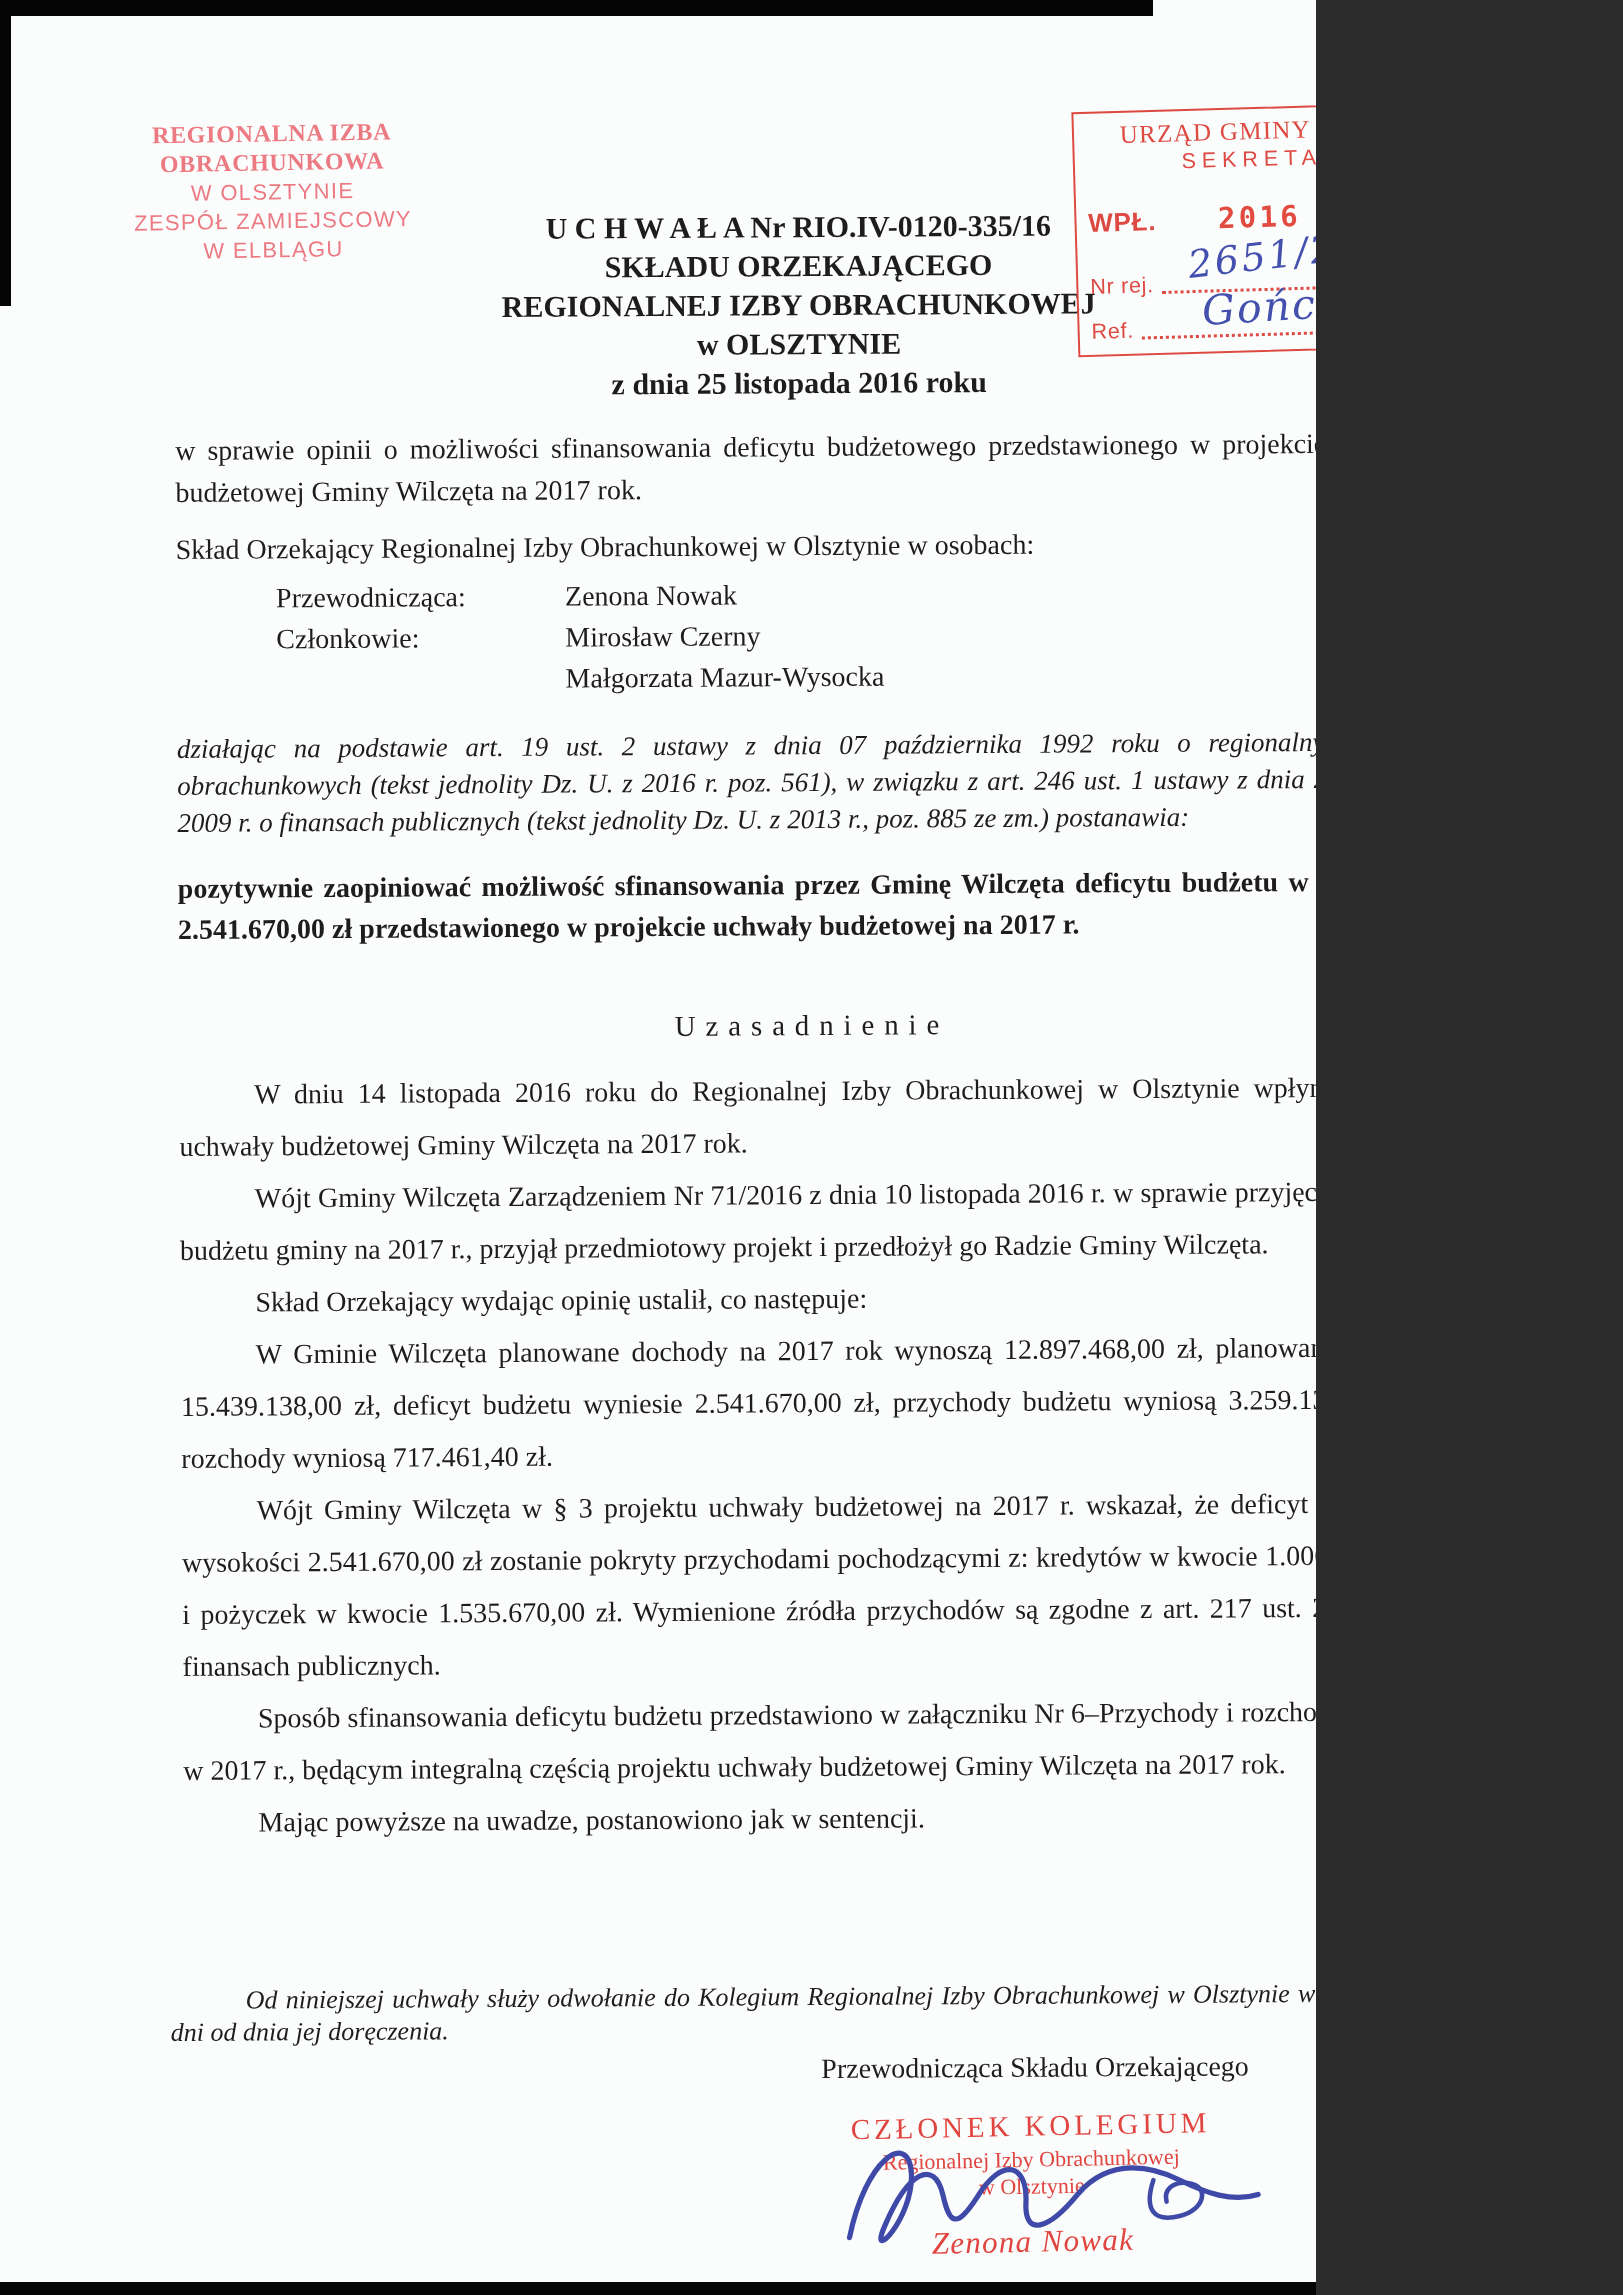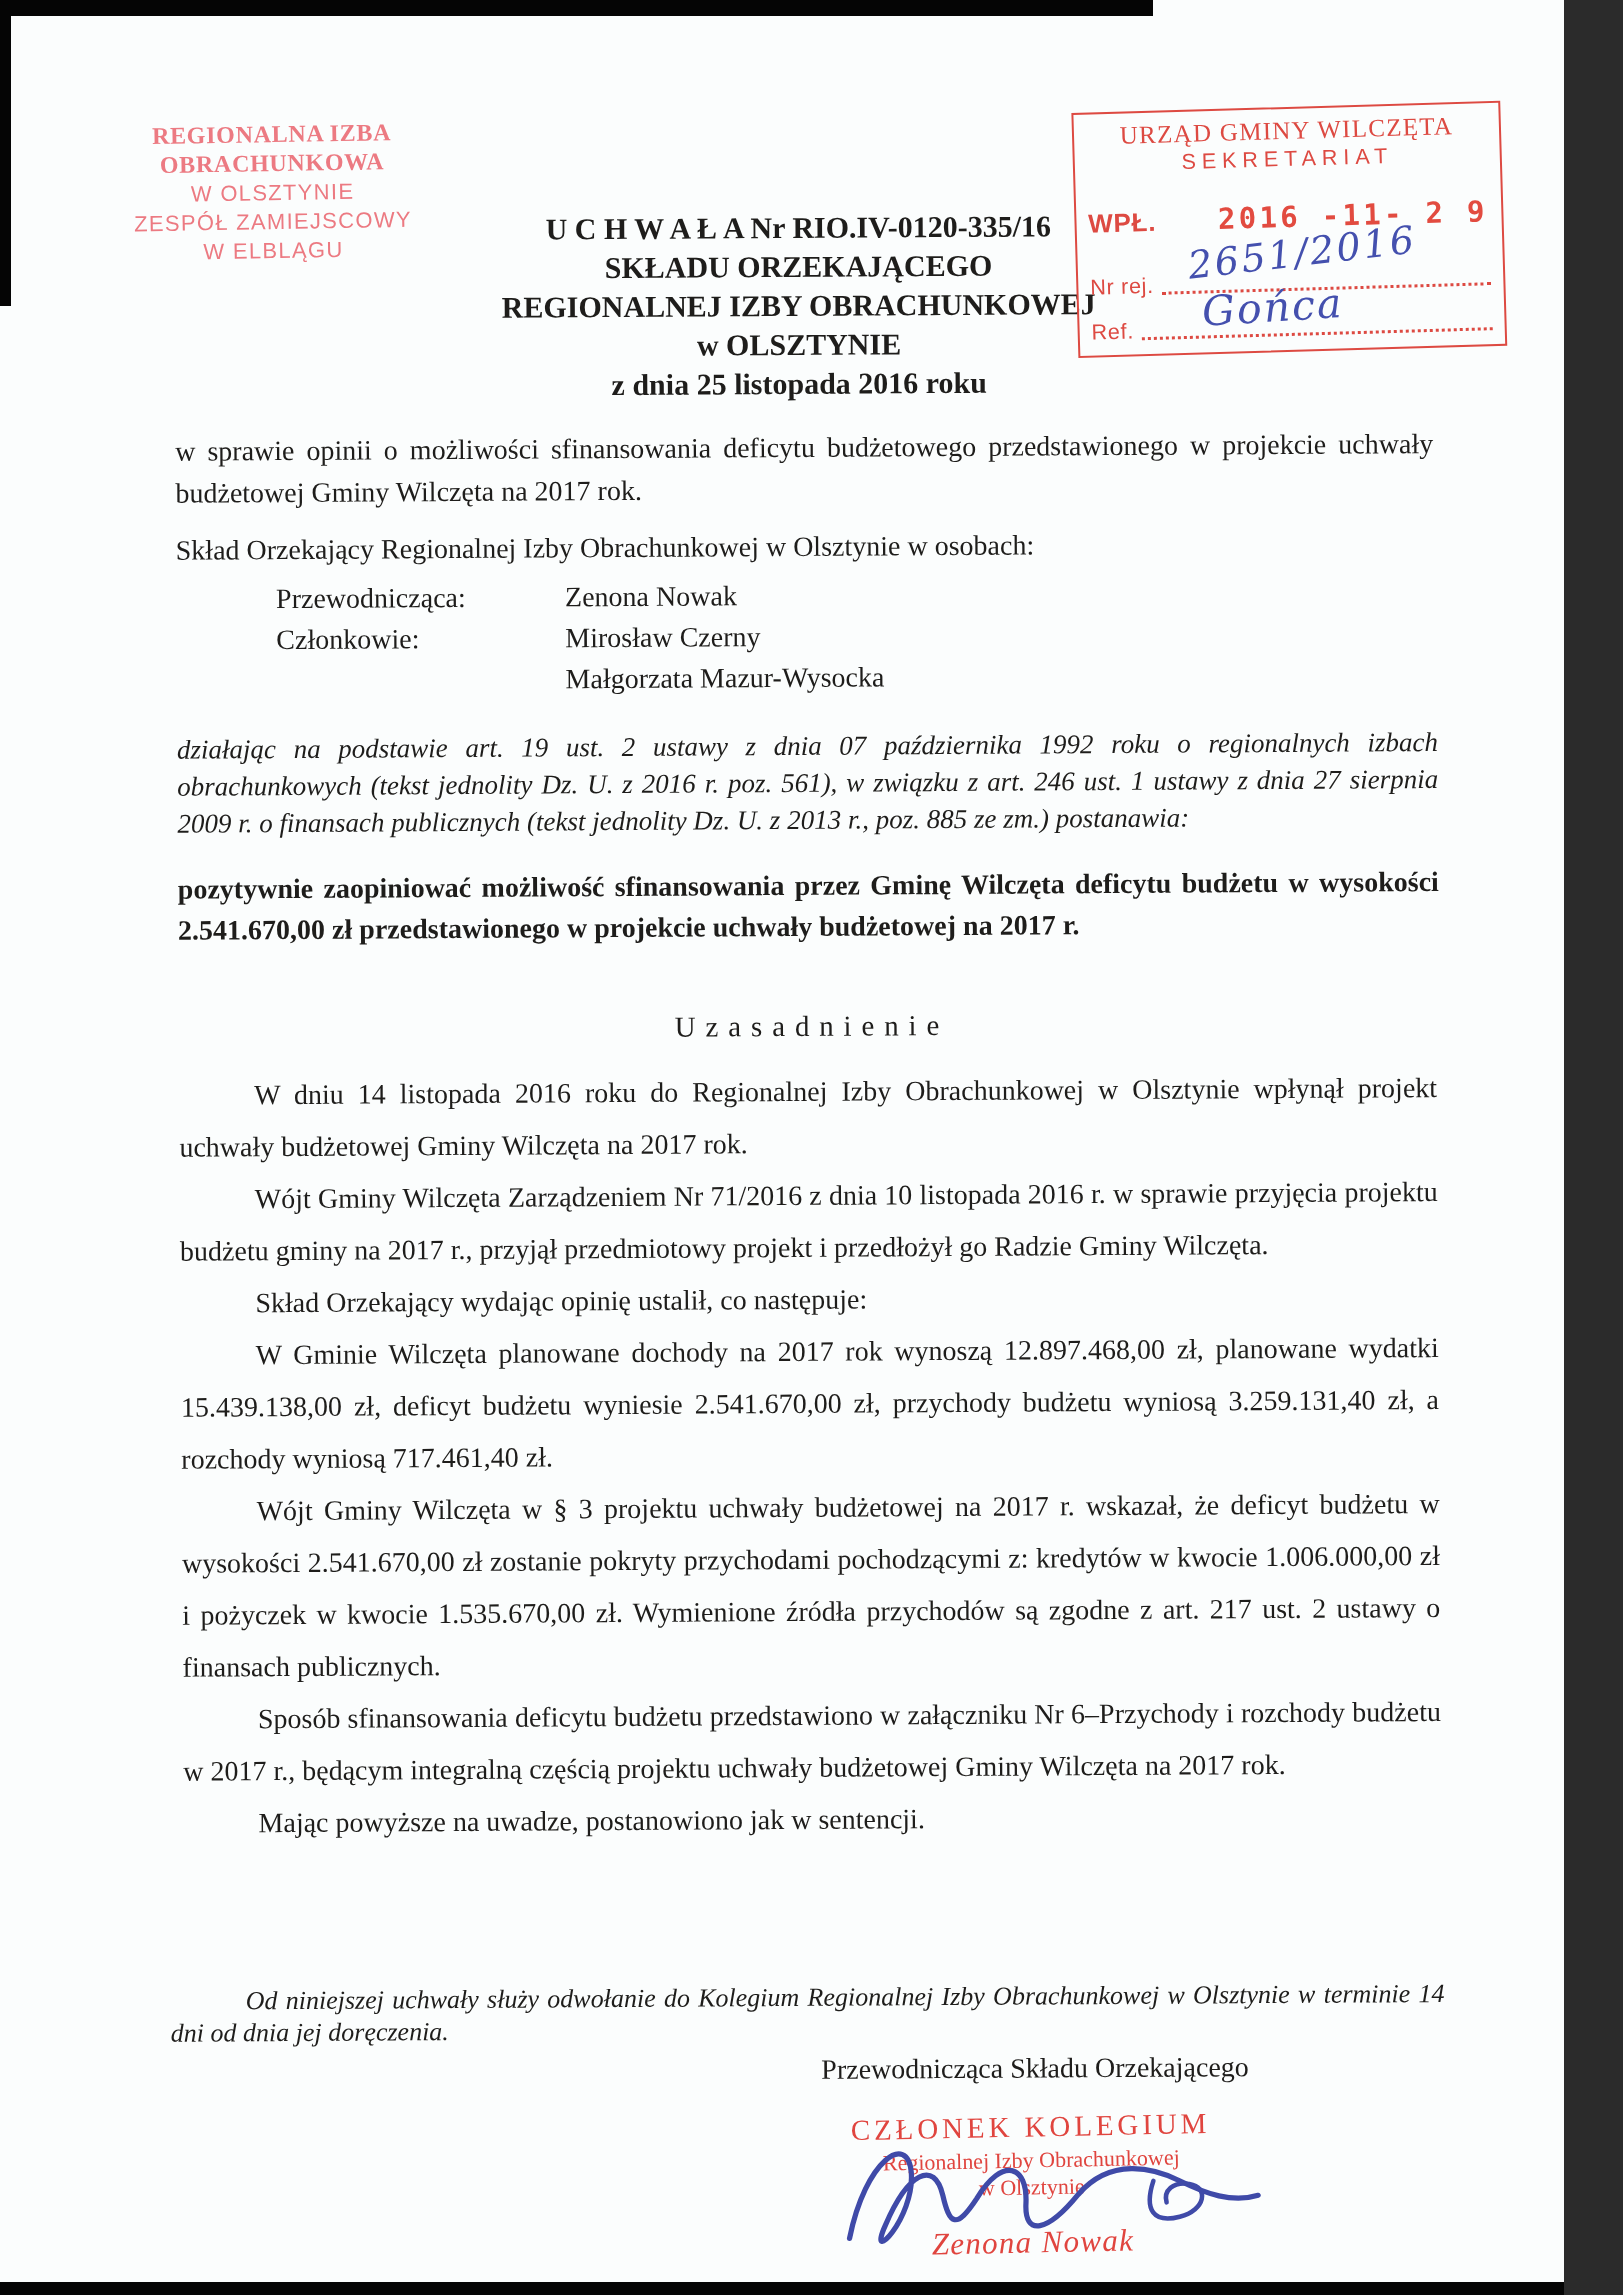--- a/index.html
+++ b/index.html
@@ -1,18 +1,18 @@
 <!DOCTYPE html>
 <html style="font-size:10.5px"><head>
 <meta charset="utf-8">
 <style>
   html,body{margin:0;padding:0;background:#2b2b2b;}
   .page{
     position:relative;
-    width:1564px;height:2295px;
+    width:1316px;height:2295px;
     background:#fbfdfd;
     overflow:hidden;
     font-family:"Liberation Serif", serif;
     color:#1e1d1b;
   }
   .skew{position:absolute;inset:0;transform:rotate(-0.35deg);transform-origin:50% 40%;}
   
   .bar{position:absolute;background:#050505;}
   .bar-top{left:0;top:0;width:1153px;height:15.7px;}
   .bar-left{left:0;top:0;width:11px;height:306px;}

